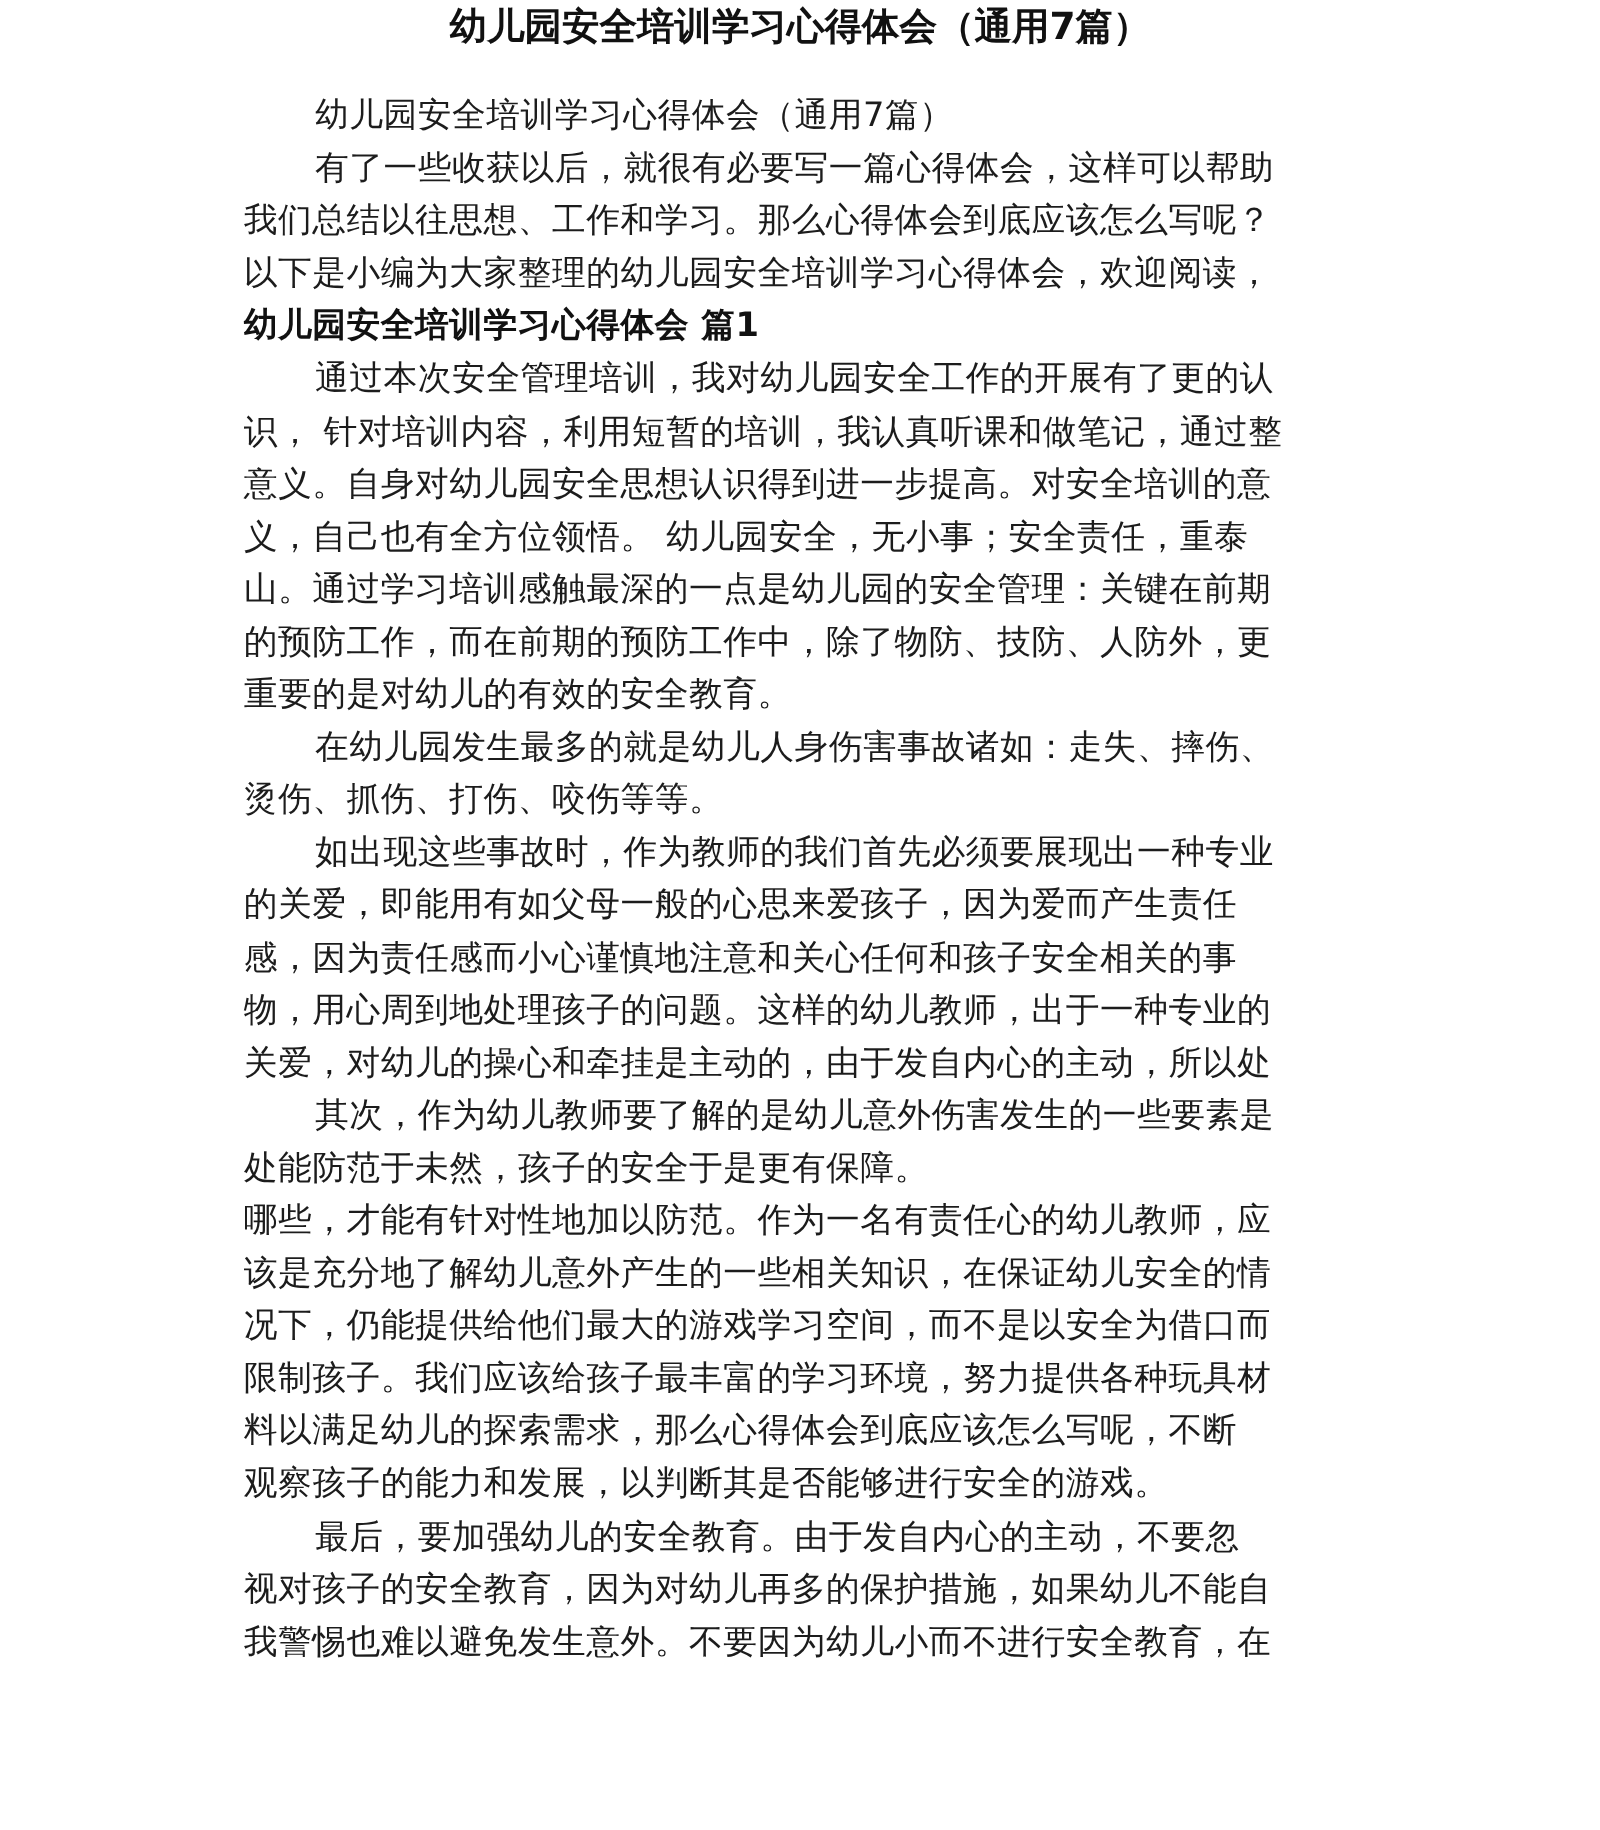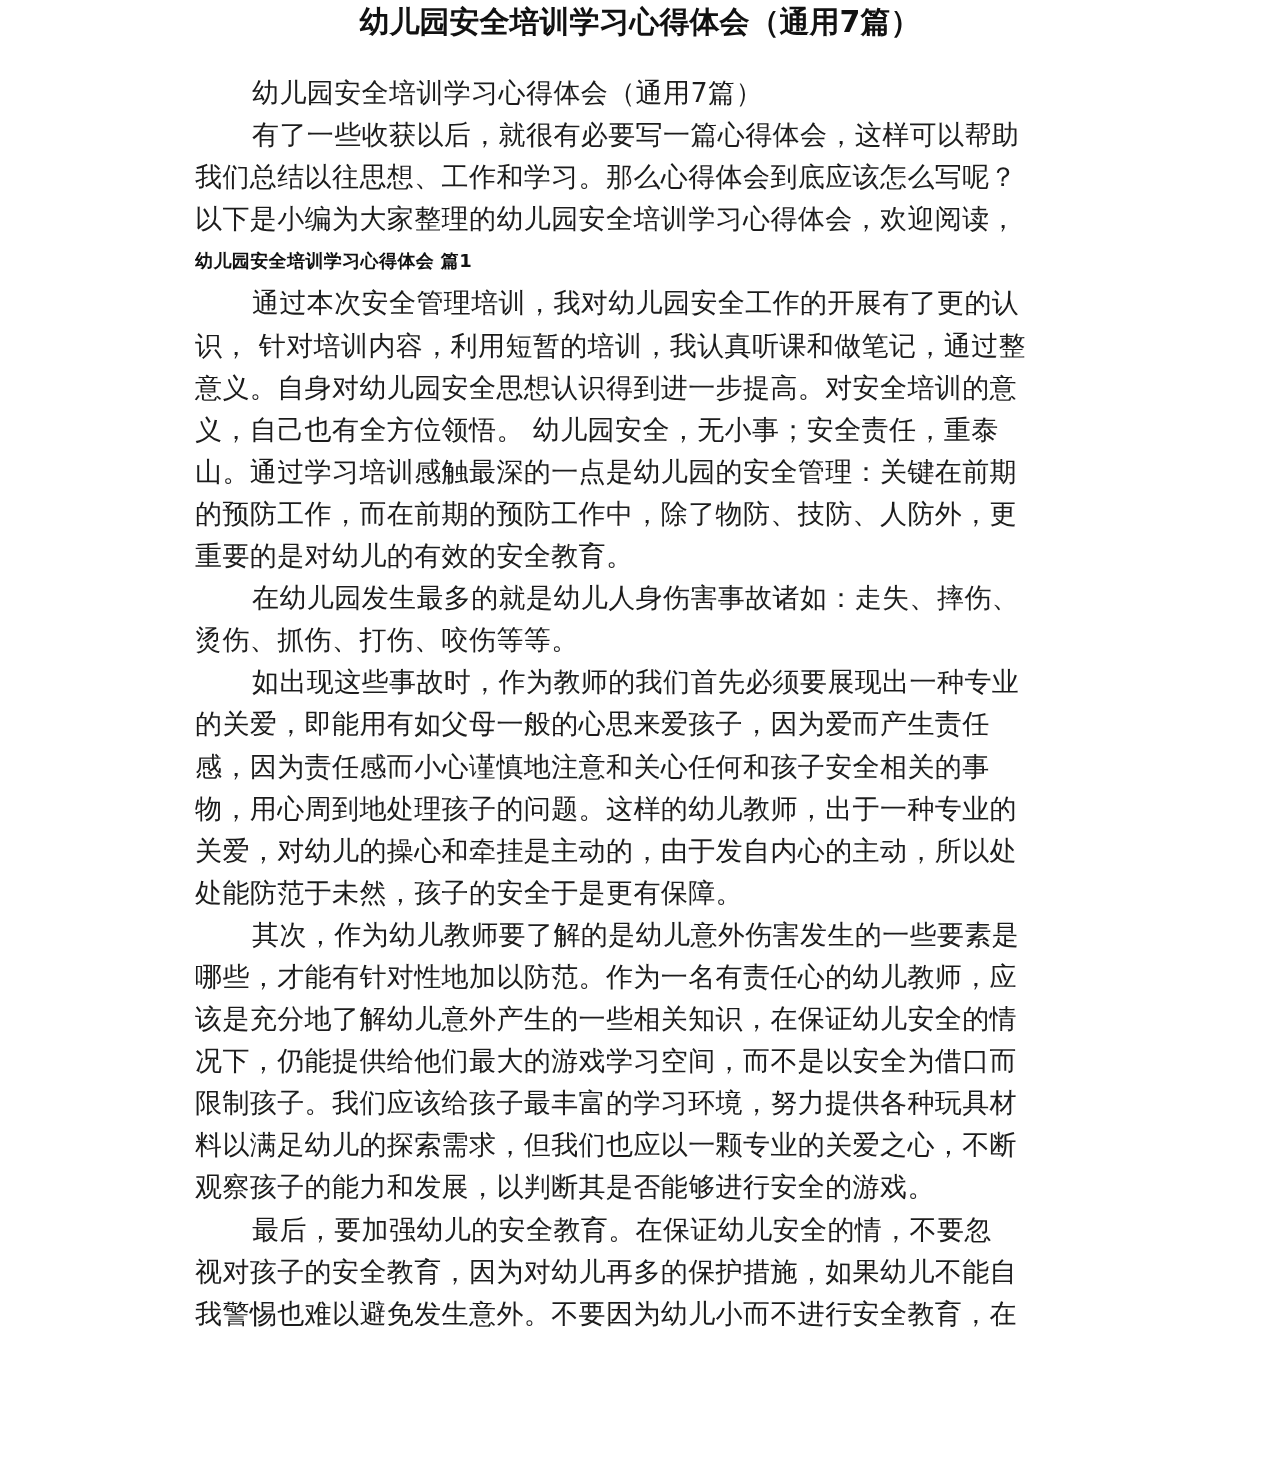--- a/index.html
+++ b/index.html
@@ -39,21 +39,21 @@
     font-size: 27px;
     white-space: nowrap;
     color: #1c1c1c;
     letter-spacing: 0.4px;
   }
   .line.indent {
     padding-left: 57px;
   }
   .line.heading {
     font-weight: bold;
-    font-size: 18px;
+    font-size: 27px;
     color: #111;
   }
 </style>
 </head>
 <body>
 
 <div class="doc-title">幼儿园安全培训学习心得体会（通用7篇）</div>
 
 <div class="content">
   <div class="line indent">幼儿园安全培训学习心得体会（通用7篇）</div>
@@ -68,24 +68,24 @@
   <div class="line">山。通过学习培训感触最深的一点是幼儿园的安全管理：关键在前期</div>
   <div class="line">的预防工作，而在前期的预防工作中，除了物防、技防、人防外，更</div>
   <div class="line">重要的是对幼儿的有效的安全教育。</div>
   <div class="line indent">在幼儿园发生最多的就是幼儿人身伤害事故诸如：走失、摔伤、</div>
   <div class="line">烫伤、抓伤、打伤、咬伤等等。</div>
   <div class="line indent">如出现这些事故时，作为教师的我们首先必须要展现出一种专业</div>
   <div class="line">的关爱，即能用有如父母一般的心思来爱孩子，因为爱而产生责任</div>
   <div class="line">感，因为责任感而小心谨慎地注意和关心任何和孩子安全相关的事</div>
   <div class="line">物，用心周到地处理孩子的问题。这样的幼儿教师，出于一种专业的</div>
   <div class="line">关爱，对幼儿的操心和牵挂是主动的，由于发自内心的主动，所以处</div>
+  <div class="line indent">其次，作为幼儿教师要了解的是幼儿意外伤害发生的一些要素是</div>
   <div class="line">处能防范于未然，孩子的安全于是更有保障。</div>
-  <div class="line indent">其次，作为幼儿教师要了解的是幼儿意外伤害发生的一些要素是</div>
   <div class="line">哪些，才能有针对性地加以防范。作为一名有责任心的幼儿教师，应</div>
   <div class="line">该是充分地了解幼儿意外产生的一些相关知识，在保证幼儿安全的情</div>
   <div class="line">况下，仍能提供给他们最大的游戏学习空间，而不是以安全为借口而</div>
   <div class="line">限制孩子。我们应该给孩子最丰富的学习环境，努力提供各种玩具材</div>
-  <div class="line">料以满足幼儿的探索需求，但我们也应以一颗专业的关爱之心，不断</div>
+  <div class="line">料以满足幼儿的探索需求，那么心得体会到底应该怎么写呢，不断</div>
   <div class="line">观察孩子的能力和发展，以判断其是否能够进行安全的游戏。</div>
-  <div class="line indent">最后，要加强幼儿的安全教育。在保证幼儿安全的情，不要忽</div>
+  <div class="line indent">最后，要加强幼儿的安全教育。由于发自内心的主动，不要忽</div>
   <div class="line">视对孩子的安全教育，因为对幼儿再多的保护措施，如果幼儿不能自</div>
   <div class="line">我警惕也难以避免发生意外。不要因为幼儿小而不进行安全教育，在</div>
 </div>
 
 </body></html>

